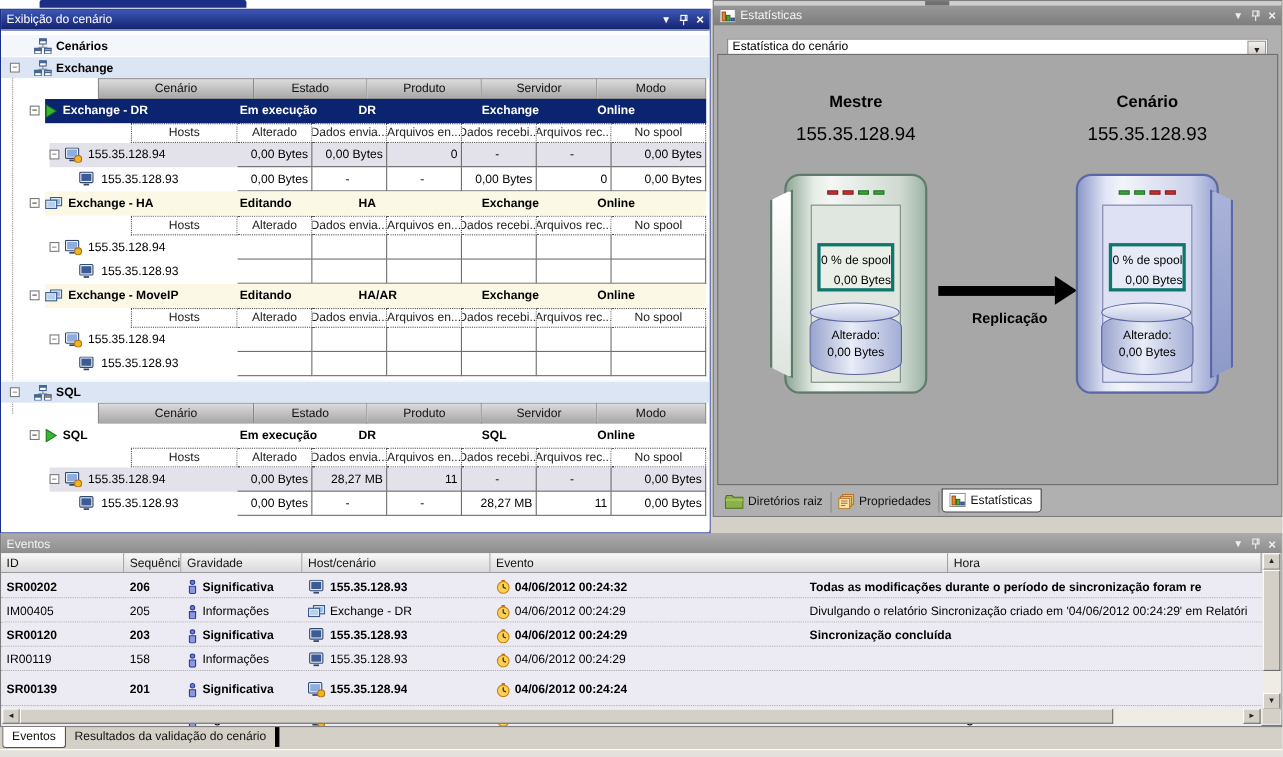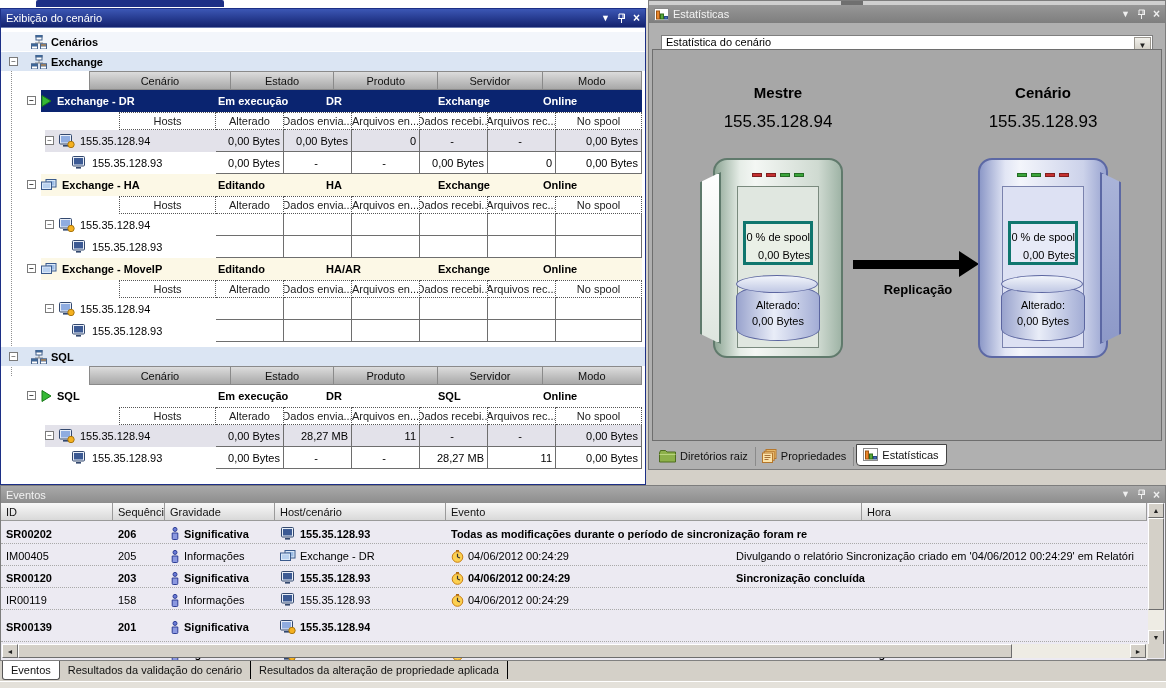--- a/index.html
+++ b/index.html
@@ -116,21 +116,21 @@
   .vsb .up{top:0}.vsb .dn{bottom:0}
   .vthumb{position:absolute;left:0;top:15px;width:16px;height:92px;background:#d4d0c8;border:1px solid;border-color:#fff #6d6d6d #6d6d6d #fff}
   .hsb{position:absolute;left:1px;bottom:1px;height:14px;width:1146px;background:#eeece4}
   .hsb .sbtn{height:14px;width:16px}
   .hsb .lt{left:0}.hsb .rt{left:1128px}
   .hthumb{position:absolute;left:16px;top:0;height:14px;width:994px;background:#d4d0c8;border:1px solid;border-color:#fff #6d6d6d #6d6d6d #fff}
   .sb-corner{position:absolute;right:1px;bottom:1px;width:16px;height:14px;background:#d4d0c8}
 
   
   .btabs{position:absolute;left:0;top:660px;width:1166px;height:21px;background:#d4d0c8;border-top:1px solid #808080;display:flex;align-items:flex-start;padding-left:2px}
-  .btab{padding:3px 8px 2px;color:#111;border-right:1px solid #000000;height:18px;white-space:nowrap}
+  .btab{padding:3px 8px 2px;color:#111;border-right:4px solid #000000;height:18px;white-space:nowrap}
   .btab.active{background:#fff;border:1px solid #555;border-top:none;border-radius:0 0 3px 3px;height:19px;font-weight:normal}
   .bstrip{position:absolute;left:0;top:681px;width:1166px;height:7px;background:#e4e1da;border-top:1px solid #fff}
 
   .ico{display:inline-flex;flex:none;vertical-align:middle}
 </style>
 </head>
 <body>
 
 <div class="screen">
 
@@ -644,20 +644,30 @@
         <div class="ec cw-host">
             <span class="ico">
               <svg width="16" height="14" viewBox="0 0 16 14">
                 <rect x="1.5" y="0.5" width="12" height="9.5" rx="1" fill="#e8eef8" stroke="#33486e"></rect>
                 <rect x="3" y="2" width="9" height="6.5" fill="#3c5a94"></rect>
                 <rect x="5" y="11" width="5" height="1.6" fill="#33486e"></rect>
               </svg>
             </span>
             <span class="txt">155.35.128.93</span>
           </div>
+        <div class="ec cw-hora">
+            <span class="ico">
+              <svg width="13" height="13" viewBox="0 0 13 13">
+                <rect x="5" y="0" width="3" height="2" fill="#b06a10"></rect>
+                <circle cx="6.5" cy="7" r="5.3" fill="#fcd050" stroke="#c87f16"></circle>
+                <path d="M6.5 7 L6.5 3.8 M6.5 7 L9 8" stroke="#333" stroke-width="1.2" fill="none"></path>
+              </svg>
+            </span>
+            <span class="txt">04/06/2012 00:24:32</span>
+          </div>
         <div class="ec cw-evt">
             <span class="txt">Todas as modificações durante o período de sincronização foram re</span>
           </div>
       </div>
 
       <div class="erow h22">
         <div class="ec cw-id">
             <span class="txt">IM00405</span>
           </div>
         <div class="ec cw-seq">
@@ -797,20 +807,30 @@
             <span class="ico">
               <svg width="16" height="14" viewBox="0 0 16 14">
                 <rect x="0.5" y="0.5" width="12" height="9.5" rx="1" fill="#e8eef8" stroke="#33486e"></rect>
                 <rect x="2" y="2" width="9" height="6.5" fill="#8face0"></rect>
                 <rect x="4" y="11" width="5" height="1.6" fill="#33486e"></rect>
                 <circle cx="12" cy="10.5" r="3.2" fill="#f5b120" stroke="#a87610"></circle>
               </svg>
             </span>
             <span class="txt">155.35.128.94</span>
           </div>
+        <div class="ec cw-hora">
+            <span class="ico">
+              <svg width="13" height="13" viewBox="0 0 13 13">
+                <rect x="5" y="0" width="3" height="2" fill="#b06a10"></rect>
+                <circle cx="6.5" cy="7" r="5.3" fill="#fcd050" stroke="#c87f16"></circle>
+                <path d="M6.5 7 L6.5 3.8 M6.5 7 L9 8" stroke="#333" stroke-width="1.2" fill="none"></path>
+              </svg>
+            </span>
+            <span class="txt">04/06/2012 00:24:24</span>
+          </div>
       </div>
 
       <div class="erow em h22">
         <div class="ec cw-id">
             <span class="txt">SR00014</span>
           </div>
         <div class="ec cw-seq">
             <span class="txt">200</span>
           </div>
         <div class="ec cw-sev">
@@ -858,17 +878,16 @@
       <div class="sbtn lt">◄</div>
       <div class="hthumb"></div>
       <div class="sbtn rt">►</div>
     </div>
     <div class="sb-corner"></div>
   </section>
 
   <div class="btabs">
     <div class="btab active">Eventos</div>
     <div class="btab">Resultados da validação do cenário</div>
-    <div class="btab">Resultados da alteração de propriedade aplicada</div>
   </div>
   <div class="bstrip"></div>
 
 </div>
 
 </body></html>

